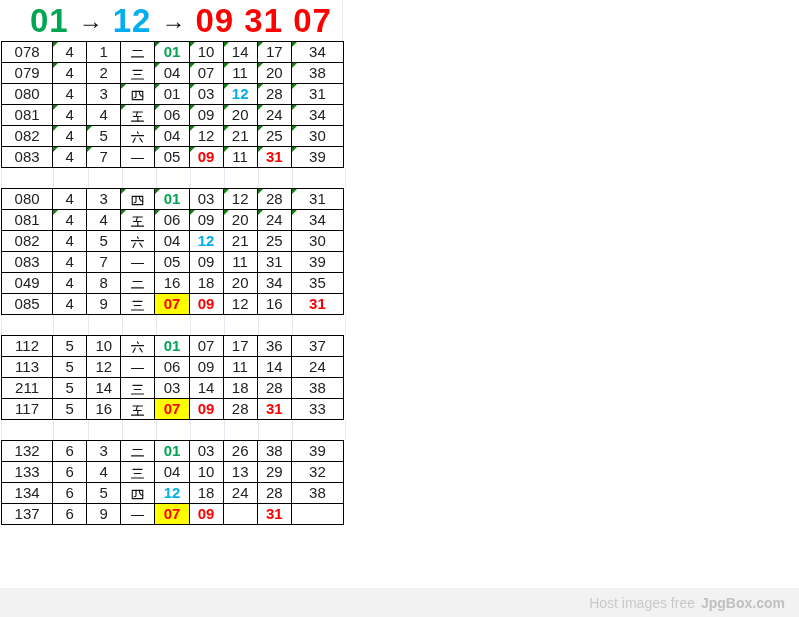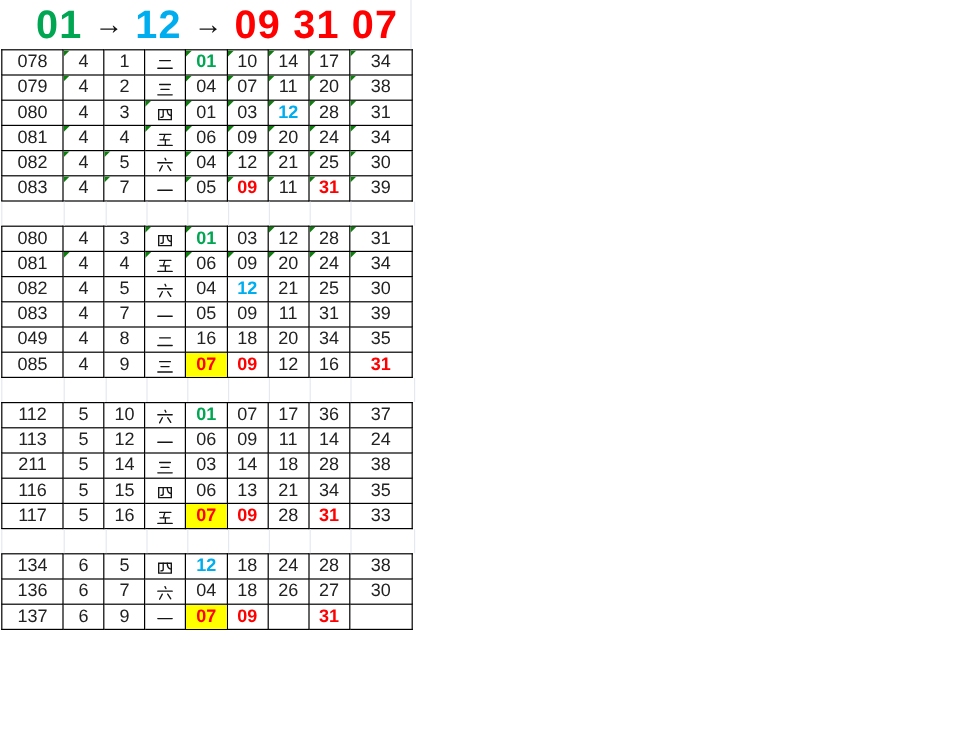--- a/index.html
+++ b/index.html
@@ -374,37 +374,20 @@
                 <path d="M2 16H18" fill="none" stroke="#151515" stroke-width="1.5" stroke-linecap="round"></path>
               </svg>
             </td>
             <td>03</td>
             <td>14</td>
             <td>18</td>
             <td>28</td>
             <td>38</td>
           </tr>
           <tr>
-            <td>116</td>
-            <td>5</td>
-            <td>15</td>
-            <td aria-label="四">
-              <svg viewBox="0 0 20 20" width="15" height="15" class="day-svg">
-                <path d="M3 4.5H17V15.5H3Z" fill="none" stroke="#151515" stroke-width="1.5" stroke-linecap="round"></path>
-                <path d="M8 4.5V11.5C8 12.6 6.6 13 5.4 13" fill="none" stroke="#151515" stroke-width="1.5" stroke-linecap="round"></path>
-                <path d="M12.5 4.5C12.5 8 13.2 10.6 17 11" fill="none" stroke="#151515" stroke-width="1.5" stroke-linecap="round"></path>
-              </svg>
-            </td>
-            <td>06</td>
-            <td>13</td>
-            <td>21</td>
-            <td>34</td>
-            <td>35</td>
-          </tr>
-          <tr>
             <td>117</td>
             <td>5</td>
             <td>16</td>
             <td aria-label="五">
               <svg viewBox="0 0 20 20" width="15" height="15" class="day-svg">
                 <path d="M4 4H16.5" fill="none" stroke="#151515" stroke-width="1.5" stroke-linecap="round"></path>
                 <path d="M9.8 4.2L8.2 9.8" fill="none" stroke="#151515" stroke-width="1.5" stroke-linecap="round"></path>
                 <path d="M4.5 10H15" fill="none" stroke="#151515" stroke-width="1.5" stroke-linecap="round"></path>
                 <path d="M10.4 10V16" fill="none" stroke="#151515" stroke-width="1.5" stroke-linecap="round"></path>
                 <path d="M2 16.2H18" fill="none" stroke="#151515" stroke-width="1.5" stroke-linecap="round"></path>
@@ -436,65 +419,84 @@
           <col style="width: 34px;">
           <col style="width: 34px;">
           <col style="width: 34px;">
           <col style="width: 34px;">
           <col style="width: 34px;">
           <col style="width: 34px;">
           <col style="width: 52px;">
         </colgroup>
         <tbody>
           <tr>
+            <td>132</td>
+            <td>6</td>
+            <td>3</td>
+            <td aria-label="二">
+              <svg viewBox="0 0 20 20" width="15" height="15" class="day-svg">
+                <path d="M4 6H16" fill="none" stroke="#151515" stroke-width="1.5" stroke-linecap="round"></path>
+                <path d="M2 14.5H18" fill="none" stroke="#151515" stroke-width="1.5" stroke-linecap="round"></path>
+              </svg>
+            </td>
+            <td class="g">01</td>
+            <td>03</td>
+            <td>26</td>
+            <td>38</td>
+            <td>39</td>
+          </tr>
+          <tr>
+            <td>133</td>
+            <td>6</td>
+            <td>4</td>
+            <td aria-label="三">
+              <svg viewBox="0 0 20 20" width="15" height="15" class="day-svg">
+                <path d="M4 4.5H16" fill="none" stroke="#151515" stroke-width="1.5" stroke-linecap="round"></path>
+                <path d="M5.5 10H14.5" fill="none" stroke="#151515" stroke-width="1.5" stroke-linecap="round"></path>
+                <path d="M2 16H18" fill="none" stroke="#151515" stroke-width="1.5" stroke-linecap="round"></path>
+              </svg>
+            </td>
+            <td>04</td>
+            <td>10</td>
+            <td>13</td>
+            <td>29</td>
+            <td>32</td>
+          </tr>
+          <tr>
             <td>134</td>
             <td>6</td>
             <td>5</td>
             <td aria-label="四">
               <svg viewBox="0 0 20 20" width="15" height="15" class="day-svg">
                 <path d="M3 4.5H17V15.5H3Z" fill="none" stroke="#151515" stroke-width="1.5" stroke-linecap="round"></path>
                 <path d="M8 4.5V11.5C8 12.6 6.6 13 5.4 13" fill="none" stroke="#151515" stroke-width="1.5" stroke-linecap="round"></path>
                 <path d="M12.5 4.5C12.5 8 13.2 10.6 17 11" fill="none" stroke="#151515" stroke-width="1.5" stroke-linecap="round"></path>
               </svg>
             </td>
             <td class="c">12</td>
             <td>18</td>
             <td>24</td>
             <td>28</td>
             <td>38</td>
           </tr>
           <tr>
-            <td>136</td>
-            <td>6</td>
-            <td>7</td>
-            <td aria-label="六">
-              <svg viewBox="0 0 20 20" width="15" height="15" class="day-svg">
-                <path d="M10 2.5L11 4.6" fill="none" stroke="#151515" stroke-width="1.5" stroke-linecap="round"></path>
-                <path d="M2 7.5H18" fill="none" stroke="#151515" stroke-width="1.5" stroke-linecap="round"></path>
-                <path d="M7 10.8L4 16.5" fill="none" stroke="#151515" stroke-width="1.5" stroke-linecap="round"></path>
-                <path d="M13 10.8L16.4 16" fill="none" stroke="#151515" stroke-width="1.5" stroke-linecap="round"></path>
-              </svg>
-            </td>
-            <td>04</td>
-            <td>18</td>
-            <td>26</td>
-            <td>27</td>
-            <td>30</td>
-          </tr>
-          <tr>
             <td>137</td>
             <td>6</td>
             <td>9</td>
             <td aria-label="一">
               <svg viewBox="0 0 20 20" width="15" height="15" class="day-svg">
                 <path d="M2 10H18" fill="none" stroke="#151515" stroke-width="1.5" stroke-linecap="round"></path>
               </svg>
             </td>
             <td class="y">07</td>
             <td class="r">09</td>
             <td></td>
             <td class="r">31</td>
             <td></td>
           </tr>
         </tbody>
       </table>
     </div>
+  <div id="footer">
+    <span>Host images free</span>
+    <span class="brand">JpgBox.com</span>
+  </div>
 </div>
 
 </body></html>

